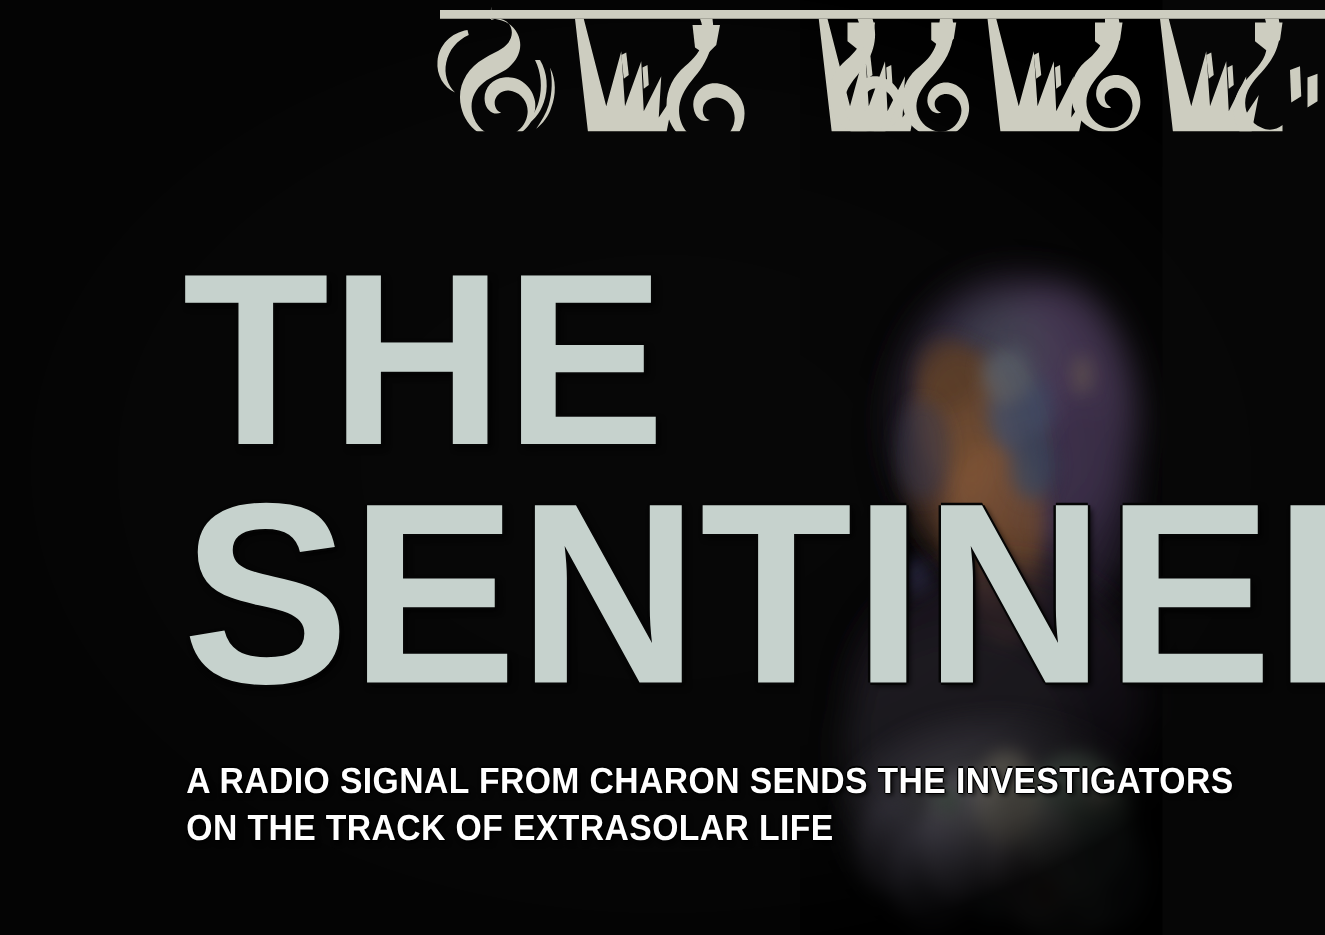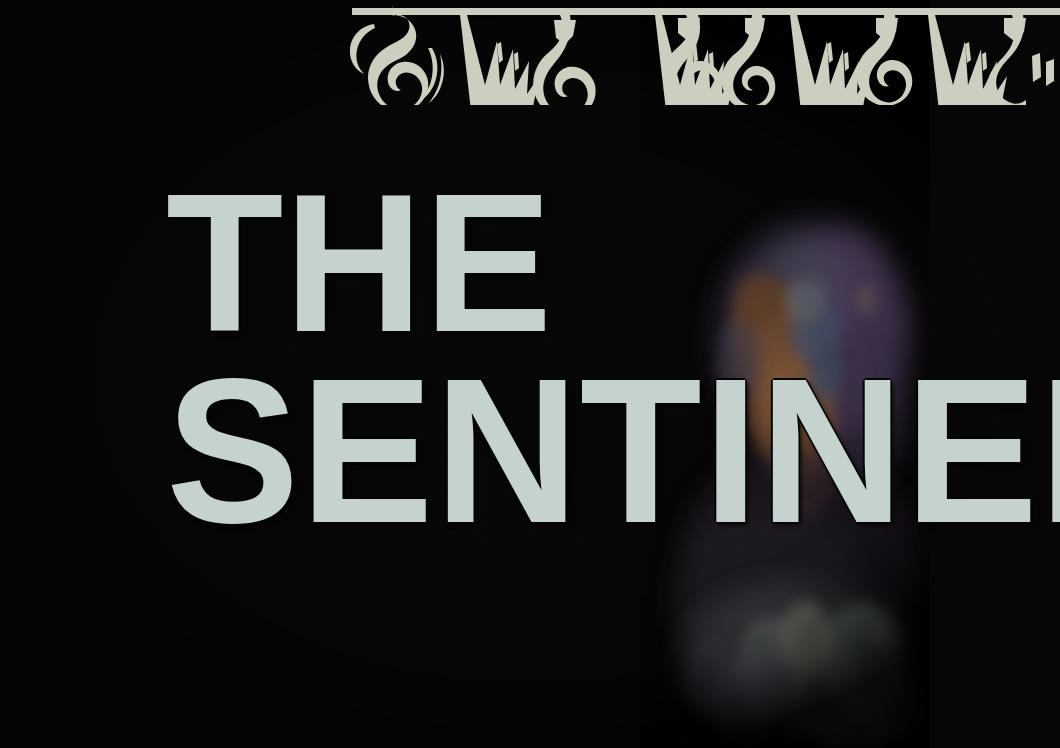--- a/index.html
+++ b/index.html
@@ -40,23 +40,22 @@
     overflow: hidden;
   }
   #ornament-band svg {
     display: block;
   }
 
   
   #title-block {
     position: absolute;
     left: 146px;
-    top: 184px;
+    top: 208px;
     width: 800px;
-    margin-left: 20px;
   }
 
   .title-line {
     display: block;
     font-family: "Liberation Sans Narrow", "Liberation Sans", sans-serif;
     font-weight: 700;
     color: #c6d2cd;
     letter-spacing: 0.005em;
     white-space: nowrap;
     line-height: 0.82;
@@ -295,14 +294,18 @@
         </g>
       </g>
     </svg>
   </div>
 
   <div id="title-block">
     <span class="title-line" id="title-the">THE</span>
     <span class="title-line" id="title-sentinels">SENTINELS</span>
   </div>
 
+  <div id="subtitle-block">
+    <span class="subtitle-line">A RADIO SIGNAL FROM CHARON SENDS THE INVESTIGATORS</span>
+    <span class="subtitle-line">ON THE TRACK OF EXTRASOLAR LIFE</span>
+  </div>
 
 </div>
 
 </body></html>

